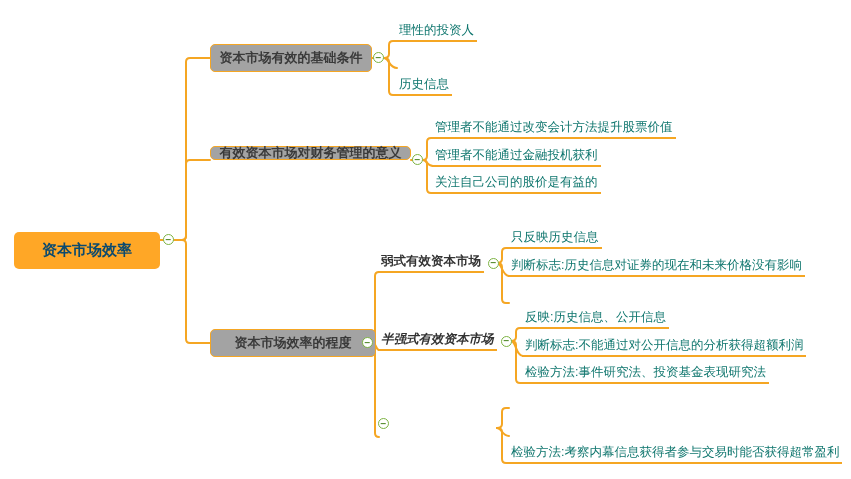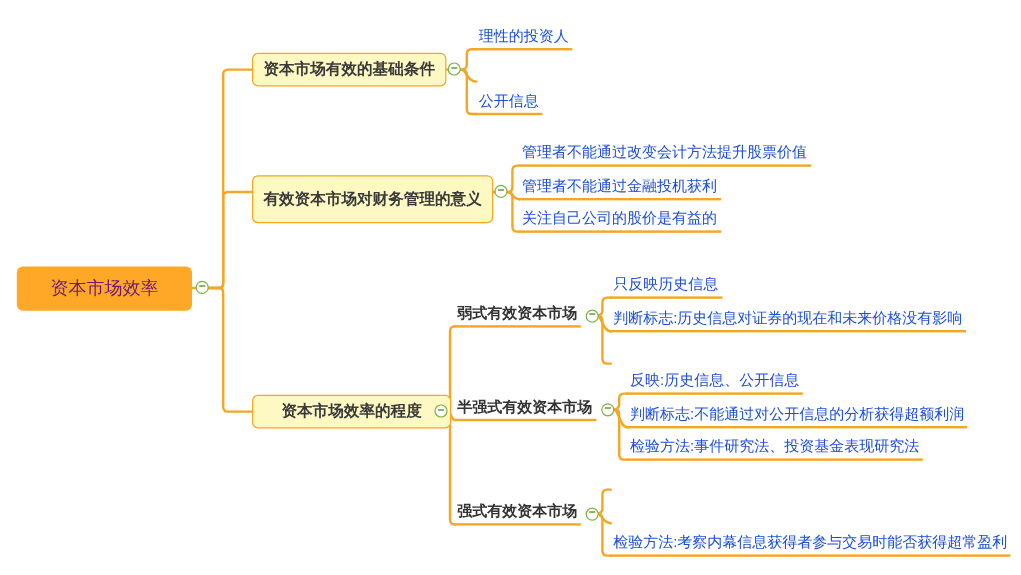--- a/index.html
+++ b/index.html
@@ -1,30 +1,30 @@
 <!DOCTYPE html>
 <html><head>
 <meta charset="utf-8">
 <style>
   html,body{margin:0;padding:0;background:#fff;font-family:"Liberation Sans","DejaVu Sans",sans-serif;}
   .canvas{position:relative;width:851px;height:479px;background:#fff;overflow:hidden;}
   svg.links{position:absolute;left:0;top:0;pointer-events:none;}
   svg.links path{stroke:#f5a623;stroke-width:2;fill:none;stroke-linecap:round;}
 
   .root{position:absolute;background:#ffa726;border-radius:5px;display:flex;align-items:center;
-        justify-content:center;font-size:15px;font-weight:400;color:#701a75;white-space:nowrap;}
-  .topic{position:absolute;box-sizing:border-box;background:#fef9c3;border:1.5px solid #f5a623;
+        justify-content:center;font-size:15px;font-weight:700;color:#0c4a6e;white-space:nowrap;margin-top:10px;}
+  .topic{position:absolute;box-sizing:border-box;background:#a3a3a3;border:1.5px solid #f5a623;
          border-radius:5px;display:flex;align-items:center;justify-content:center;
          font-size:13px;font-weight:700;color:#3a3a3a;white-space:nowrap;}
-  .leaf{position:absolute;font-size:12.5px;line-height:16px;color:#1d4ed8;
+  .leaf{position:absolute;font-size:12.5px;line-height:16px;color:#0f766e;
         padding:0 3px 2px 3px;border-bottom:2px solid #f5a623;white-space:nowrap;}
   .subnode{position:absolute;display:flex;align-items:center;gap:4px;}
   .leaf-inline{font-size:12.5px;line-height:16px;color:#333;padding:0 3px 2px 3px;
         border-bottom:2px solid #f5a623;white-space:nowrap;font-weight:700;box-sizing:content-box;}
-  .w8{width:100px;} .w9{width:113px;}
+  .w8{width:100px;} .w9{width:113px;font-style:italic;}
   .collapse{width:11px;height:11px;border-radius:50%;border:1px solid #7cb342;background:#fff;
         color:#558b2f;display:flex;align-items:center;justify-content:center;
         font-size:10px;line-height:1;box-sizing:border-box;font-weight:700;flex:0 0 auto;}
   .collapse.abs{position:absolute;}
 </style>
 </head>
 <body>
 
 <div class="canvas">
 
@@ -62,23 +62,23 @@
     <path d="M 497 428 C 502 428 502 436 509 436"></path>
     <path d="M 497 428 Q 502 428 502 432 V 459 Q 502 463 506 463 H 509"></path>
   </svg>
 
   <div class="root" style="left:14px;top:222px;width:146px;height:37px">资本市场效率</div>
   <span class="collapse abs" style="left:163px;top:234px">−</span>
 
   <div class="topic" style="left:210px;top:44px;width:162px;height:28px">资本市场有效的基础条件</div>
   <span class="collapse abs" style="left:373px;top:52px">−</span>
   <div class="leaf" style="left:396px;top:22px">理性的投资人</div>
-  <div class="leaf" style="left:396px;top:76px">公开信息</div>
+  <div class="leaf" style="left:396px;top:76px">历史信息</div>
 
-  <div class="topic" style="left:210px;top:146px;width:201px;height:40px">有效资本市场对财务管理的意义</div>
+  <div class="topic" style="left:210px;top:146px;width:201px;height:14px">有效资本市场对财务管理的意义</div>
   <span class="collapse abs" style="left:412px;top:154px">−</span>
   <div class="leaf" style="left:432px;top:119px">管理者不能通过改变会计方法提升股票价值</div>
   <div class="leaf" style="left:432px;top:147px">管理者不能通过金融投机获利</div>
   <div class="leaf" style="left:432px;top:174px">关注自己公司的股价是有益的</div>
 
   <div class="topic" style="left:210px;top:329px;width:166px;height:28px">资本市场效率的程度</div>
   <span class="collapse abs" style="left:362px;top:337px">−</span>
 
   <div class="subnode" style="left:378px;top:253px">
     <span class="leaf-inline w8">弱式有效资本市场</span>
@@ -89,18 +89,17 @@
 
   <div class="subnode" style="left:378px;top:331px">
     <span class="leaf-inline w9">半强式有效资本市场</span>
     <span class="collapse">−</span>
   </div>
   <div class="leaf" style="left:522px;top:309px">反映:历史信息、公开信息</div>
   <div class="leaf" style="left:522px;top:337px">判断标志:不能通过对公开信息的分析获得超额利润</div>
   <div class="leaf" style="left:522px;top:364px">检验方法:事件研究法、投资基金表现研究法</div>
 
   <div class="subnode" style="left:378px;top:418px">
-    <span class="leaf-inline w8">强式有效资本市场</span>
     <span class="collapse">−</span>
   </div>
   <div class="leaf" style="left:508px;top:444px">检验方法:考察内幕信息获得者参与交易时能否获得超常盈利</div>
 
 </div>
 
 </body></html>

